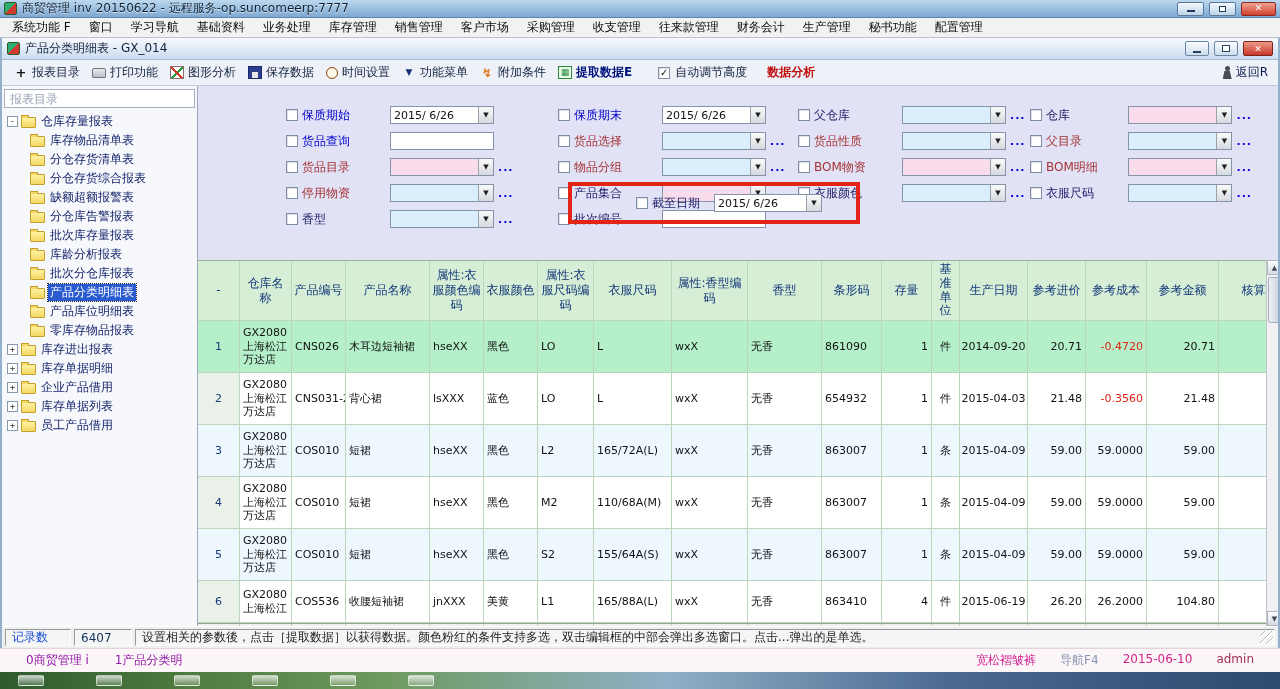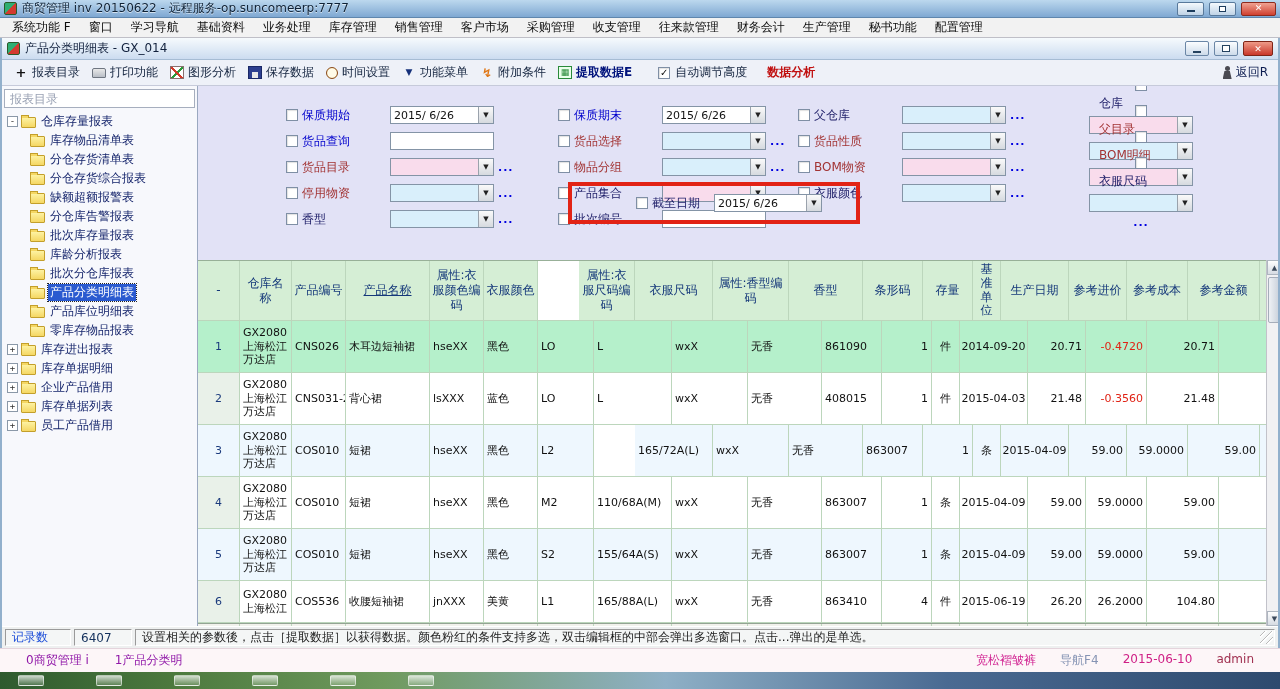--- a/index.html
+++ b/index.html
@@ -75,21 +75,21 @@
   .folder-icon:before{content:"";position:absolute;top:-3px;left:-1px;width:6px;height:2px;background:#f5d763;border:1px solid #c39f2b;border-bottom:none;}
   .titem .tlbl{padding:0 2px;}
   .titem.selected .tlbl{background:#2a5ad0;color:#fff;outline:1px dotted #222;}
 
   .right{flex:1;display:flex;flex-direction:column;overflow:hidden;}
 
   
   .filters{height:174px;flex:none;background:#e2e2f6;position:relative;padding-top:16px;}
   .frow{display:flex;height:26px;align-items:center;padding-left:88px;}
   .fitem{display:flex;align-items:center;gap:4px;}
-  .fitem.c1{width:272px;}.fitem.c2{width:240px;}.fitem.c3{width:232px;}.fitem.c4{width:222px;flex-direction:column;}
+  .fitem.c1{width:272px;}.fitem.c2{width:240px;}.fitem.c3{width:232px;}.fitem.c4{width:222px;}
   .flabel{width:84px;white-space:nowrap;overflow:hidden;}
   .lc-blue{color:#0000cc;}.lc-red{color:#a23333;}.lc-dark{color:#1b1b66;}
   .fctrl{height:18px;border:1px solid #8494a6;background:#fff;display:flex;align-items:center;width:104px;flex:none;font-size:11px;}
   .fctrl .val{flex:1;padding:0 3px;white-space:nowrap;overflow:hidden;color:#111;}
   .dbtn{width:15px;height:100%;flex:none;background:linear-gradient(#fafafa,#d6dadf);border-left:1px solid #9aa2ac;
         display:flex;align-items:center;justify-content:center;font-size:7px;color:#222;}
   .fill-blue{background:#d9effb;}
   .fill-pink{background:#f9dcec;}
   .more{color:#0000e0;font-weight:bold;font-size:11px;letter-spacing:1px;}
   .redbox{position:absolute;left:370px;top:96px;width:292px;height:42px;border:4px solid #e22315;z-index:5;
@@ -509,24 +509,24 @@
         </div>
       </div>
 
       <div class="tablewrap">
         <div class="gridcol">
           <div class="thead grid" id="thead">
               <div class="trow">
                 <div class="cell" style="width: 42px;">-</div>
                 <div class="cell" style="width: 52px;">仓库名称</div>
                 <div class="cell" style="width: 54px;">产品编号</div>
-                <div class="cell" style="width: 84px; text-decoration: underline;">产品名称</div>
+                <div class="cell" style="width: 84px;">产品名称</div>
                 <div class="cell" style="width: 54px;">属性:衣服颜色编码</div>
                 <div class="cell" style="width: 54px;">衣服颜色</div>
-                <div class="cell" style="width: 56px; margin-left: 41px;">属性:衣服尺码编码</div>
+                <div class="cell" style="width: 56px;">属性:衣服尺码编码</div>
                 <div class="cell" style="width: 78px;">衣服尺码</div>
                 <div class="cell" style="width: 76px;">属性:香型编码</div>
                 <div class="cell" style="width: 74px;">香型</div>
                 <div class="cell" style="width: 60px;">条形码</div>
                 <div class="cell" style="width: 50px;">存量</div>
                 <div class="cell" style="width: 28px;">
                   <span class="vertwrap">基准单位</span>
                 </div>
                 <div class="cell" style="width: 68px;">生产日期</div>
                 <div class="cell" style="width: 58px;">参考进价</div>
@@ -566,42 +566,42 @@
 上海松江
 万达店</div>
                 <div class="cell" style="width: 54px;">CNS031-2</div>
                 <div class="cell" style="width: 84px;">背心裙</div>
                 <div class="cell" style="width: 54px;">lsXXX</div>
                 <div class="cell" style="width: 54px;">蓝色</div>
                 <div class="cell" style="width: 56px;">LO</div>
                 <div class="cell" style="width: 78px;">L</div>
                 <div class="cell" style="width: 76px;">wxX</div>
                 <div class="cell" style="width: 74px;">无香</div>
-                <div class="cell" style="width: 60px;">408015</div>
+                <div class="cell" style="width: 60px;">654932</div>
                 <div class="cell ar" style="width: 50px;">1</div>
                 <div class="cell ac" style="width: 28px;">件</div>
                 <div class="cell ac" style="width: 68px;">2015-04-03</div>
                 <div class="cell ar" style="width: 58px;">21.48</div>
                 <div class="cell ar" style="width: 61px;">
                   <span class="neg">-0.3560</span>
                 </div>
                 <div class="cell ar" style="width: 72px;">21.48</div>
                 <div class="cell" style="width: 70px;"></div>
               </div>
               <div class="trow body alt">
                 <div class="cell numcol ac" style="width: 42px;">3</div>
                 <div class="cell wh" style="width: 52px;">GX2080
 上海松江
 万达店</div>
                 <div class="cell" style="width: 54px;">COS010</div>
                 <div class="cell" style="width: 84px;">短裙</div>
                 <div class="cell" style="width: 54px;">hseXX</div>
                 <div class="cell" style="width: 54px;">黑色</div>
                 <div class="cell" style="width: 56px;">L2</div>
-                <div class="cell" style="width: 78px; margin-left: 41px;">165/72A(L)</div>
+                <div class="cell" style="width: 78px;">165/72A(L)</div>
                 <div class="cell" style="width: 76px;">wxX</div>
                 <div class="cell" style="width: 74px;">无香</div>
                 <div class="cell" style="width: 60px;">863007</div>
                 <div class="cell ar" style="width: 50px;">1</div>
                 <div class="cell ac" style="width: 28px;">条</div>
                 <div class="cell ac" style="width: 68px;">2015-04-09</div>
                 <div class="cell ar" style="width: 58px;">59.00</div>
                 <div class="cell ar" style="width: 61px;">59.0000</div>
                 <div class="cell ar" style="width: 72px;">59.00</div>
                 <div class="cell" style="width: 70px;"></div>

